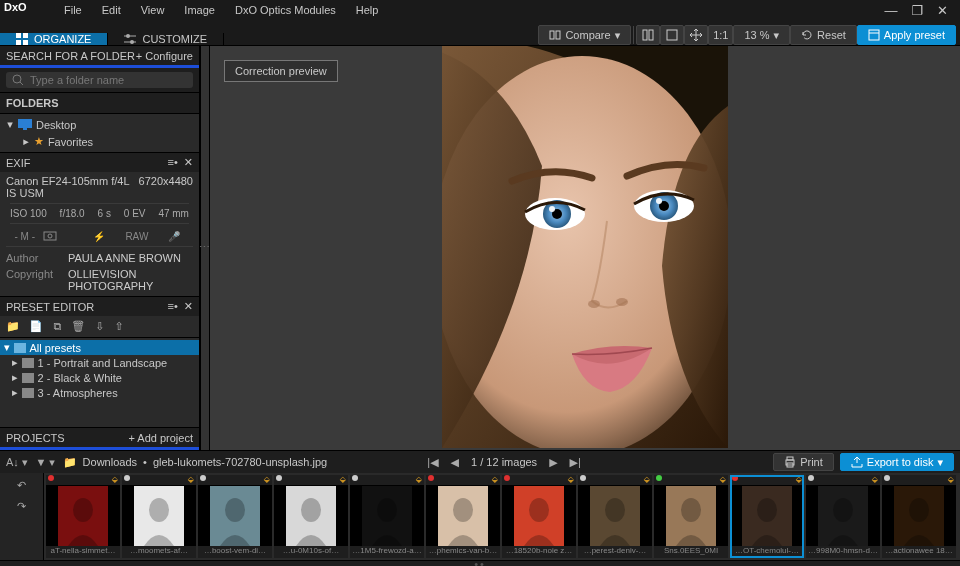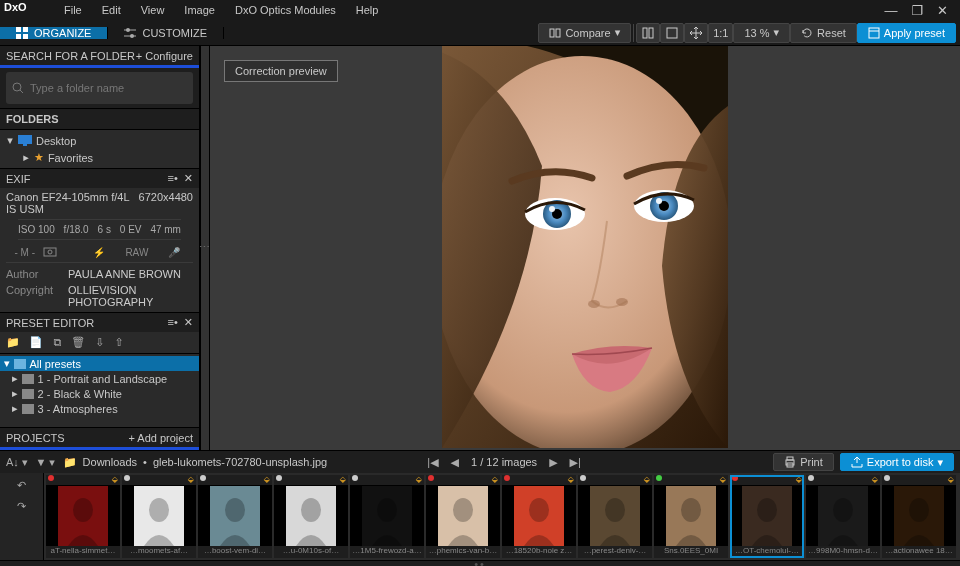--- a/index.html
+++ b/index.html
@@ -3,52 +3,52 @@
 <meta charset="utf-8">
 <style>
 *{margin:0;padding:0;box-sizing:border-box;font-family:"Segoe UI",Arial,sans-serif;font-size:11px;color:#c8c8c8;user-select:none}
 body{background:#2a2a2a;width:960px;height:566px;overflow:hidden;display:flex;flex-direction:column}
 .menubar{height:20px;background:#1a1a1a;display:flex;align-items:center;padding:0 4px;gap:0}
 .menubar .logo{width:26px;height:14px;margin-right:24px;display:flex;align-items:flex-start}
 .menubar .logo svg{width:26px;height:10px}
 .menubar .mitem{padding:16px 10px;cursor:pointer}
 .menubar .wctrl{margin-left:auto;display:flex;gap:14px;padding-right:8px}
 .menubar .wctrl span{cursor:pointer;font-size:13px}
-.tabbar{height:26px;background:#1a1a1a;display:flex;align-items:center;border-bottom:1px solid #000}
+.tabbar{height:26px;background:#1a1a1a;display:flex;align-items:flex-end;border-bottom:1px solid #000}
 .tab{padding:0 16px;display:flex;align-items:center;gap:6px;cursor:pointer;border-right:1px solid #000}
 .tab.active{background:#0c6fa8;color:#fff}
 .tab .ticon{width:12px;height:12px}
 .tabbar .tbtools{margin-left:auto;display:flex;align-items:center;padding-right:4px;}
 .tbtn{background:#333;border:1px solid #444;height:20px;padding:0 10px;display:flex;align-items:center;gap:4px;cursor:pointer;border-radius:2px}
 .tbtnsq{background:#333;border:1px solid #444;height:20px;width:24px;display:flex;align-items:center;justify-content:center;cursor:pointer;border-radius:2px}
 .apply{background:#0c8fd4;border-color:#0c8fd4;color:#fff}
 .apply span{color:#fff}
 .tbtools .sep{width:1px;height:18px;background:#444;margin:0 2px}
 .main{flex:1;display:flex;min-height:0}
 .sidebar{width:200px;background:#2a2a2a;display:flex;flex-direction:column;border-right:1px solid #000;overflow:hidden}
 .midbar{width:10px;background:#333;display:flex;align-items:center;justify-content:center;border-right:1px solid #000;border-left:1px solid #000}
 .midbar span{writing-mode:vertical-rl;letter-spacing:4px;color:#666}
 .canvas{flex:1;background:#3a3a3a;position:relative;display:flex;justify-content:center;align-items:flex-start}
 .correction{position:absolute;top:14px;left:14px;border:1px solid #777;padding:4px 10px;background:rgba(40,40,40,.6);z-index:2}
 .photo{width:286px;height:402px;background:#1a1a1a;position:relative;overflow:hidden}
 .sb-header{height:22px;background:#1e1e1e;display:flex;align-items:center;padding:0 6px;justify-content:space-between;border-bottom:3px solid #1d4ed8;font-size:10px}
 .sb-header .title{text-transform:uppercase}
 .sb-header .cfg{cursor:pointer}
 .searchbox{background:#1e1e1e;padding:4px 6px;border-bottom:1px solid #000}
-.searchbox .inp{background:#333;border-radius:3px;height:32px;display:flex;align-items:center;padding:0 6px;gap:6px;color:#777}
+.searchbox .inp{background:#333;border-radius:3px;height:16px;display:flex;align-items:center;padding:0 6px;gap:6px;color:#777}
 .section-title{background:#1e1e1e;padding:4px 6px;font-weight:bold;text-transform:uppercase;border-bottom:1px solid #000}
 .tree{padding:2px 0}
 .tree .trow{display:flex;align-items:center;gap:4px;padding:2px 6px;cursor:pointer}
 .tree .trow .arrow{width:8px;display:inline-block;text-align:center}
 .exifpanel{border-top:1px solid #000}
 .exifhead{background:#1e1e1e;display:flex;align-items:center;padding:3px 6px;justify-content:space-between;font-size:10px}
 .exifhead .ctrls{display:flex;gap:6px;cursor:pointer;color:#888}
 .exifbody{padding:2px 6px}
 .exifrow{display:flex;justify-content:space-between;font-size:10px;color:#aaa;padding:1px 0}
-.exifgrid{display:flex;justify-content:space-between;padding:4px 0;border-top:1px solid #3a3a3a;border-bottom:1px solid #3a3a3a;margin:3px 12px}
+.exifgrid{display:flex;justify-content:space-between;padding:4px 0;border-top:1px solid #3a3a3a;border-bottom:1px solid #3a3a3a;margin:3px 4px}
 .exifgrid .cell{text-align:center;font-size:10px;color:#aaa}
 .exifgrid2{display:flex;justify-content:space-between;padding:4px 0;border-bottom:1px solid #3a3a3a;margin-bottom:3px}
 .exifgrid2 .cell{text-align:center;font-size:10px;color:#888;width:20%}
 .kv{display:flex;gap:16px;font-size:10px;padding:2px 0}
 .kv .k{width:46px;color:#888}
 .kv .v{color:#ccc}
 .preseteditor{border-top:1px solid #000;flex:1;display:flex;flex-direction:column;min-height:0}
 .pe-toolbar{display:flex;gap:10px;padding:4px 6px;border-bottom:1px solid #000}
 .pe-toolbar span{cursor:pointer;color:#aaa}
 .pe-tree{flex:1;overflow:auto;padding:2px 0}

